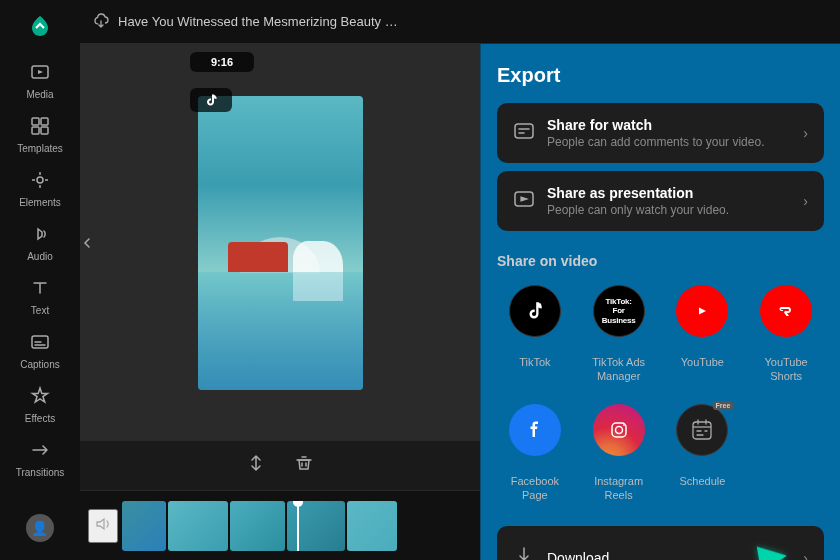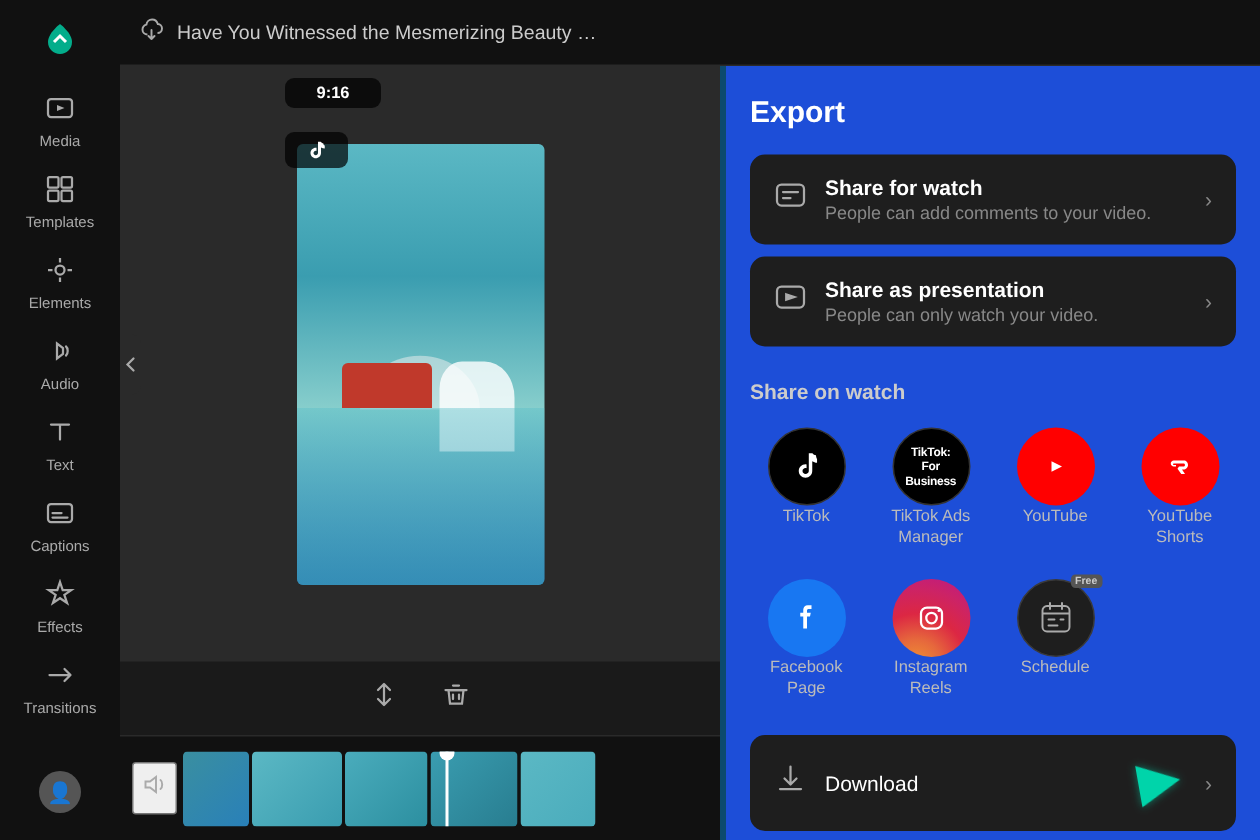--- a/index.html
+++ b/index.html
@@ -228,24 +228,24 @@
       left: -4px;
       width: 10px;
       height: 10px;
       background: #fff;
       border-radius: 50%;
     }
 
     
     .export-panel {
       width: 360px;
-      background: #1d4ed8;
+      background: #0369a1;
       display: flex;
       flex-direction: column;
-      border-left: 4px solid #0c4a6e;
+      border-left: 1px solid #0c4a6e;
       flex-shrink: 0;
       overflow-y: auto;
       padding: 20px 16px;
     }
     .export-title {
       font-size: 20px;
       font-weight: 700;
       color: #fff;
       margin-bottom: 16px;
     }
@@ -277,21 +277,21 @@
     .social-grid {
       display: grid;
       grid-template-columns: repeat(4, 1fr);
       gap: 8px;
       margin-bottom: 14px;
     }
     .social-item {
       display: flex;
       flex-direction: column;
       align-items: center;
-      gap: 0;
+      gap: 18px;
       cursor: pointer;
       padding: 6px 4px;
       border-radius: 8px;
     }
     .social-icon {
       width: 52px;
       height: 52px;
       border-radius: 50%;
       display: flex;
       align-items: center;
@@ -549,21 +549,21 @@
             <path d="M8 9L14 11L8 13V9Z" stroke="#aaa" stroke-width="1.2" fill="#aaa"></path>
           </svg>
         </span>
         <div class="share-card-content">
           <div class="share-card-title">Share as presentation</div>
           <div class="share-card-desc">People can only watch your video.</div>
         </div>
         <span class="share-card-arrow">›</span>
       </div>
 
-      <div class="share-social-label">Share on watch</div>
+      <div class="share-social-label">Share on video</div>
 
       <div class="social-grid">
 
         <div class="social-item">
           <div class="social-icon tiktok">
             <svg width="26" height="26" viewBox="0 0 26 26" fill="white">
               <path d="M19 5.5C18 5.5 17.2 5 16.6 4.2H14.2V16C14.2 17.1 13.2 18 12 18C10.9 18 10 17.1 10 16C10 14.9 10.9 14 12 14C12.3 14 12.5 14.1 12.7 14.2V11.6C12.5 11.6 12.3 11.5 12 11.5C9.5 11.5 7.5 13.5 7.5 16C7.5 18.5 9.5 20.5 12 20.5C14.5 20.5 16.5 18.5 16.5 16V9.5C17.4 10.1 18.5 10.5 19.7 10.5V8C19.7 8 19 7 19 5.5Z"></path>
             </svg>
           </div>
           <span class="social-label">TikTok</span>

